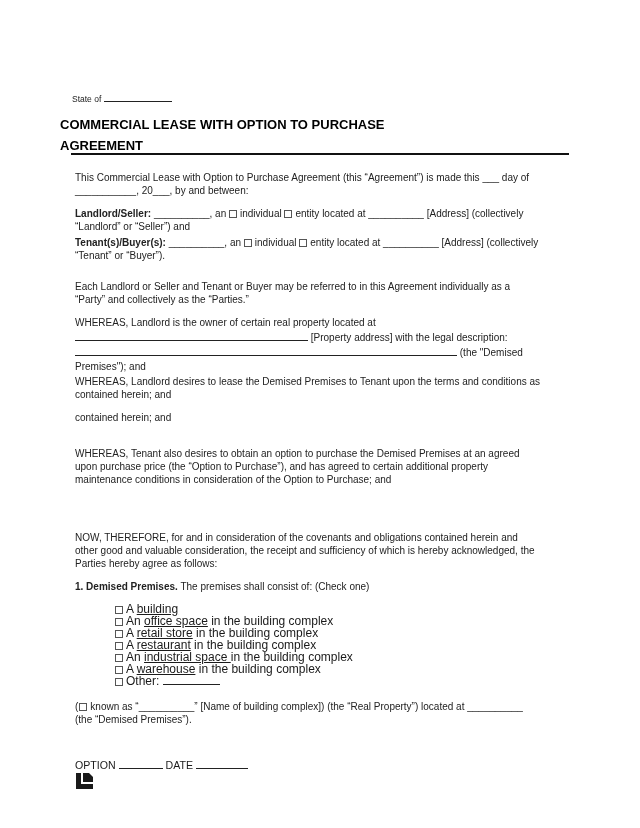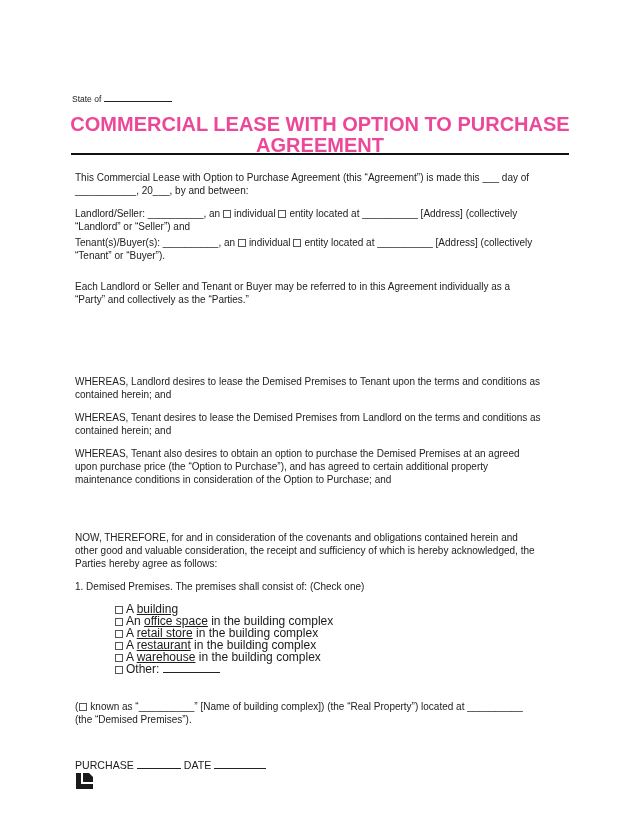--- a/index.html
+++ b/index.html
@@ -1,25 +1,25 @@
 <!DOCTYPE html>
 <html><head>
 <meta charset="utf-8">
 <style>
   html, body { margin:0; padding:0; background:#fff; }
   body { width:640px; height:828px; position:relative; overflow:hidden;
          font-family:"Liberation Sans", sans-serif; color:#1a1a1a; }
   .page { position:absolute; left:0; top:0; width:640px; height:582px; }
   .state { position:absolute; left:72px; top:92px; font-size:8.5px; }
   .blank { display:inline-block; border-bottom:1px solid #222; height:9px; vertical-align:baseline; }
-  .title { position:absolute; left:60px; width:520px; top:114px; text-align:center;
-           font-weight:bold; font-size:20px; line-height:21px; color:#ec4899; }
+  .title { position:absolute; left:60px; width:520px; top:114px; text-align:left;
+           font-weight:bold; font-size:13px; line-height:21px; color:#000000; }
   .rule { position:absolute; left:71px; width:498px; top:153px; height:2px; background:#111; }
   .p { position:absolute; left:75px; width:495px; font-size:10px; line-height:13.2px; color:#222; }
-  .b { font-weight:normal;text-align:center; }
+  .b { font-weight:bold;text-align:center; }
   .u { text-decoration:underline; }
   .cb { display:inline-block; width:8px; height:8px; border:1px solid #555; vertical-align:-1px; margin-right:3px; box-sizing:border-box; }
   .list { position:absolute; left:115px; top:603px; font-size:12px; line-height:12px; }
   .list div { white-space:nowrap; }
   .initial { position:absolute; left:75px; top:759px; font-size:10.6px; }
   .logo { position:absolute; left:76px; top:773px; width:17px; height:16px; }
   .line-fill { display:inline-block; border-bottom:1px solid #222; }
 </style>
 </head>
 <body>
@@ -56,28 +56,33 @@
       <span class="cb"></span><span>entity located at</span><span> __________ [Address] (collectively</span>
     </div>
     <div>“Tenant” or “Buyer”).</div>
   </div>
 
   <div class="p" style="top:280px">
     <div>Each Landlord or Seller and Tenant or Buyer may be referred to in this Agreement individually as a</div>
     <div>“Party” and collectively as the “Parties.”</div>
   </div>
 
+  <div class="p" style="top:316px">
+    <div>WHEREAS, Landlord is the owner of certain real property located at</div>
+    <div><span class="line-fill" style="width:233px;height:11px"></span> <span>[Property address] with the legal description:</span></div>
+    <div><span class="line-fill" style="width:382px;height:11px"></span> <span>(the "Demised</span></div>
+    <div>Premises"); and</div>
+  </div>
 
   <div class="p" style="top:375px">
     <div>WHEREAS, Landlord desires to lease the Demised Premises to Tenant upon the terms and conditions as</div>
     <div>contained herein; and</div>
   </div>
 
   <div class="p" style="top:411px">
-    <div>WHEREAS, Tenant desires to lease the Demised Premises from Landlord on the terms and conditions as</div>
     <div>contained herein; and</div>
   </div>
 
   <div class="p" style="top:447px">
     <div>WHEREAS, Tenant also desires to obtain an option to purchase the Demised Premises at an agreed</div>
     <div>upon purchase price (the “Option to Purchase”), and has agreed to certain additional property</div>
     <div>maintenance conditions in consideration of the Option to Purchase; and</div>
   </div>
 
 
@@ -89,31 +94,32 @@
 
   <div class="p" style="top:580px">
     <span class="b">1. Demised Premises.</span><span> The premises shall consist of: (Check one)</span>
   </div>
 
   <div class="list">
     <div><span class="cb"></span><span>A </span><span class="u">building</span><span></span></div>
     <div><span class="cb"></span><span>An </span><span class="u">office space</span><span> in the building complex</span></div>
     <div><span class="cb"></span><span>A </span><span class="u">retail store</span><span> in the building complex</span></div>
     <div><span class="cb"></span><span>A </span><span class="u">restaurant</span><span> in the building complex</span></div>
+    <div><span class="cb"></span><span>An </span><span class="u">industrial space </span><span>in the building complex</span></div>
     <div><span class="cb"></span><span>A </span><span class="u">warehouse</span><span> in the building complex</span></div>
     <div><span class="cb"></span><span>Other: </span><span class="blank" style="width:57px"></span></div>
   </div>
 
   <div class="p" style="top:700px">
     <div>(<span class="cb" style="margin-left:1px"></span><span>known as “__________” [Name of building complex]) (the “Real Property”) located at __________</span></div>
     <div>(the “Demised Premises”).</div>
   </div>
 
   <div class="initial">
-    <span>PURCHASE</span>
+    <span>OPTION</span>
     <span class="blank" style="width:44px"></span>
     <span>DATE</span>
     <span class="blank" style="width:52px"></span>
   </div>
 
   <svg class="logo" viewBox="0 0 17 16">
     <path d="M0 0 H5 V11 H17 V16 H0 Z" fill="#1a1a1a"></path>
     <path d="M7 0 H13 L17 4 V9 H7 Z" fill="#1a1a1a"></path>
   </svg>
 

